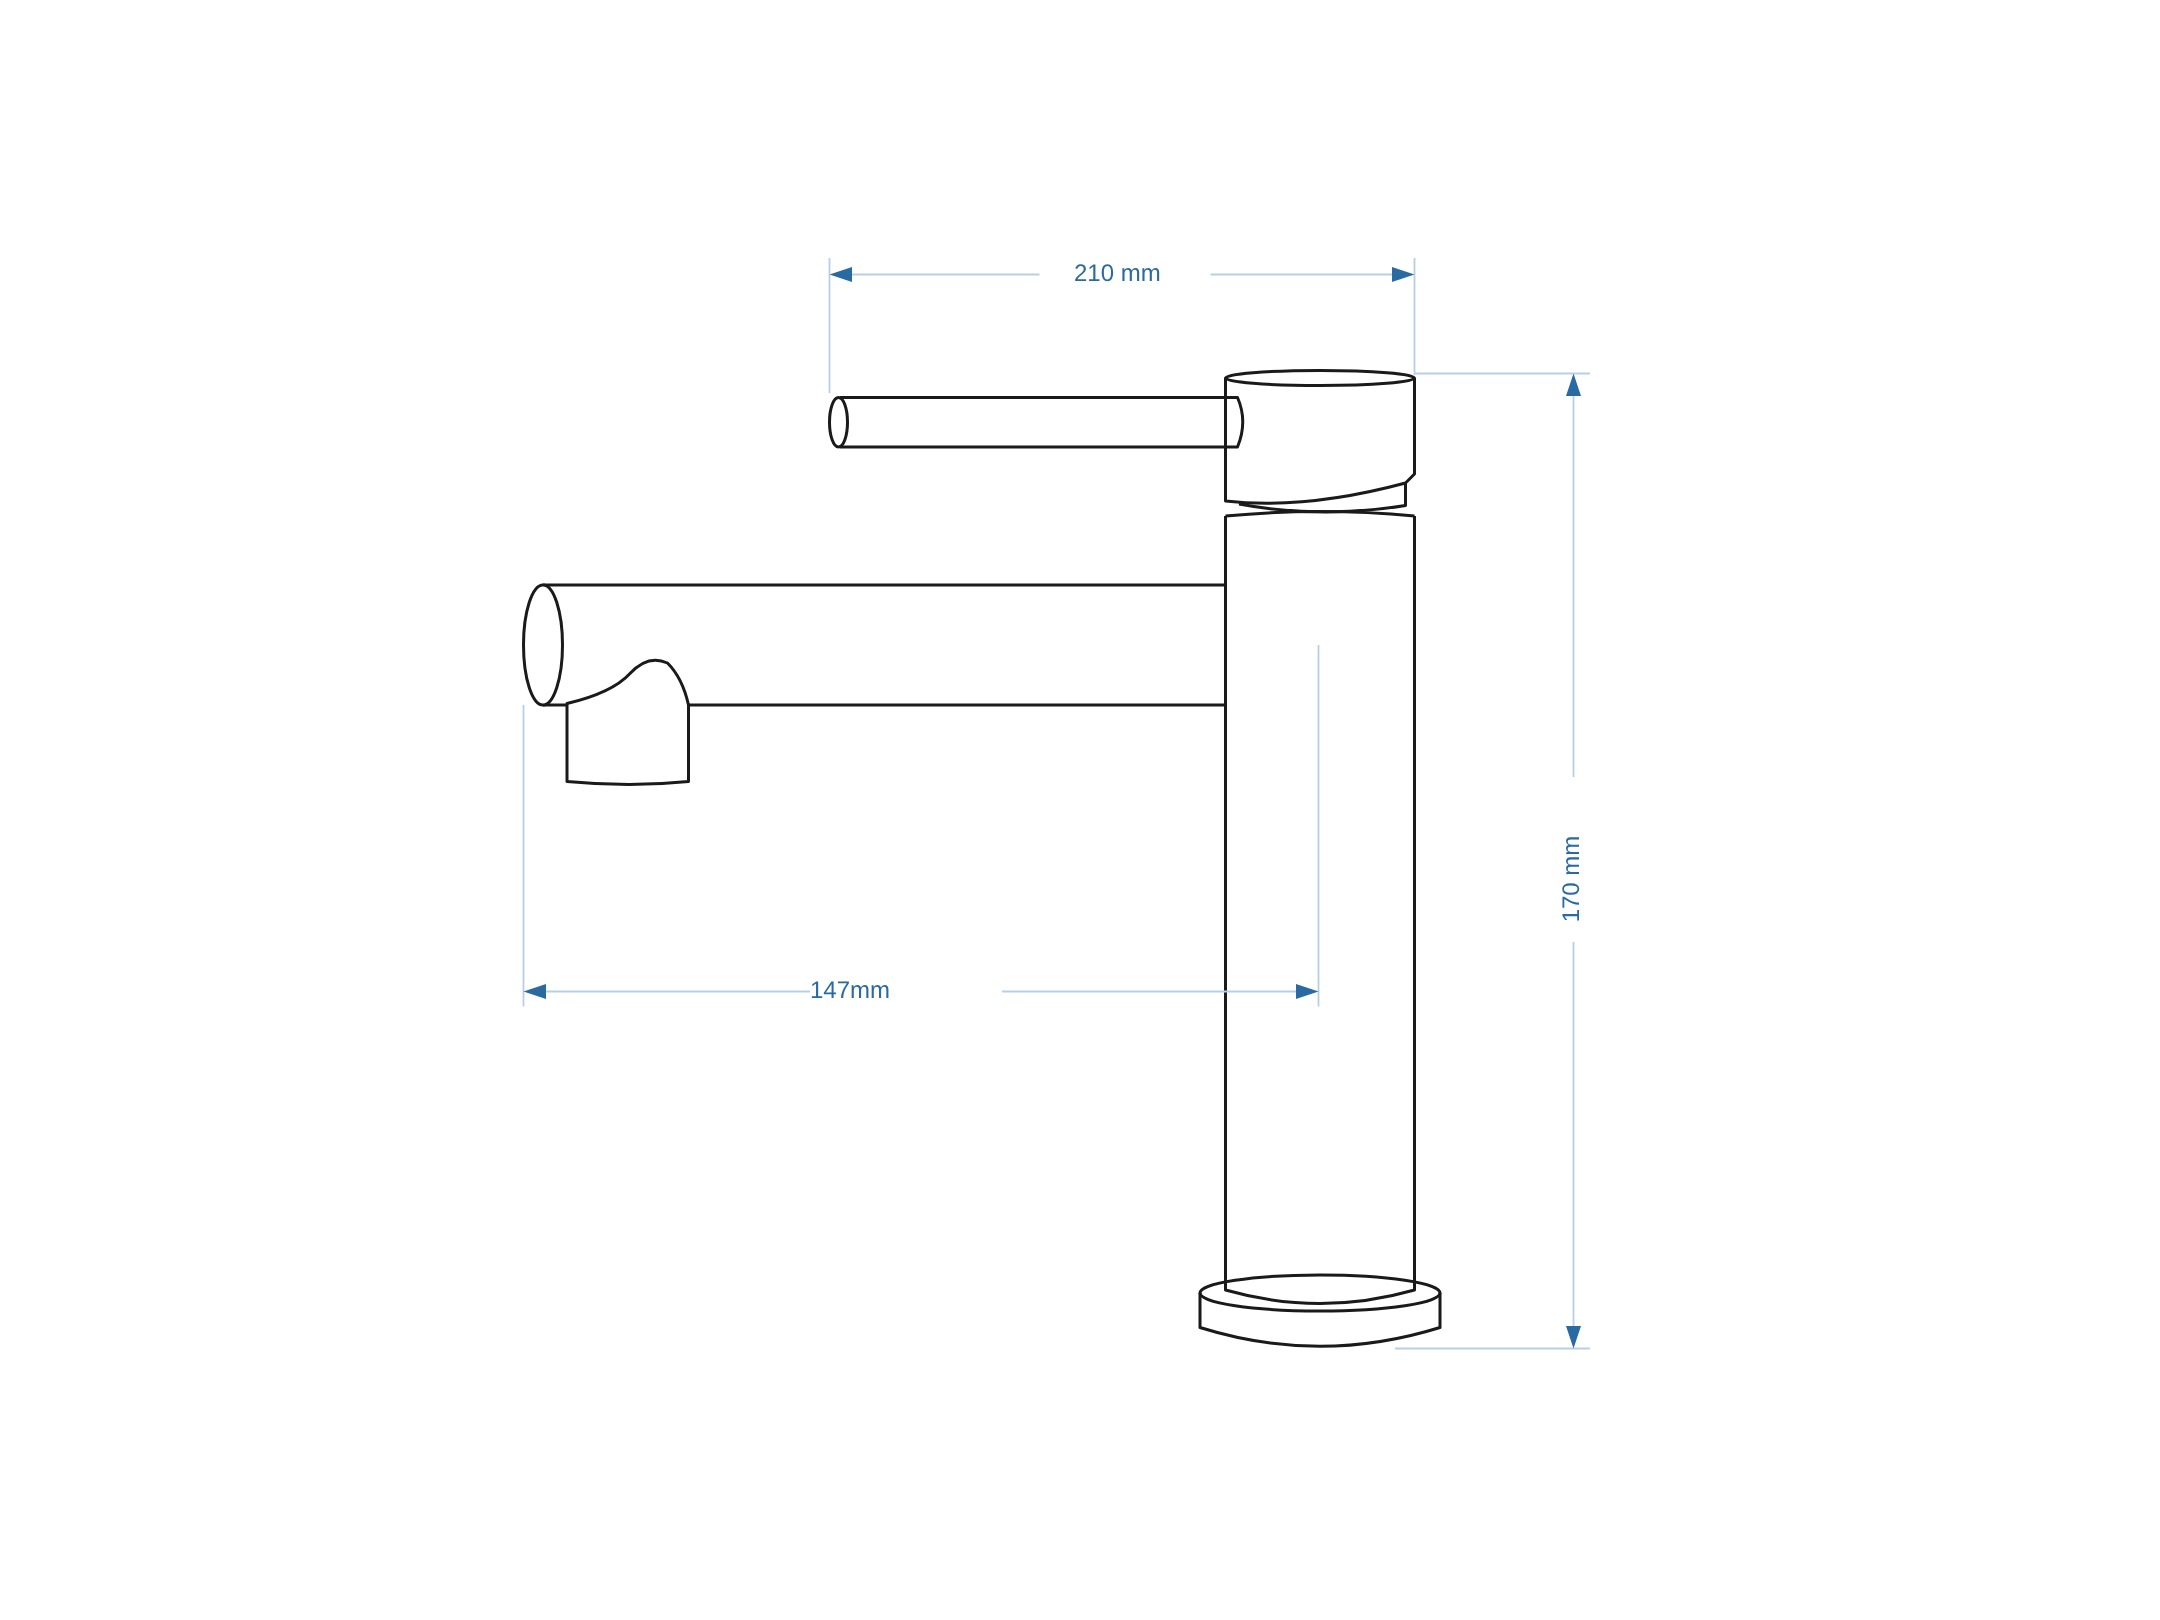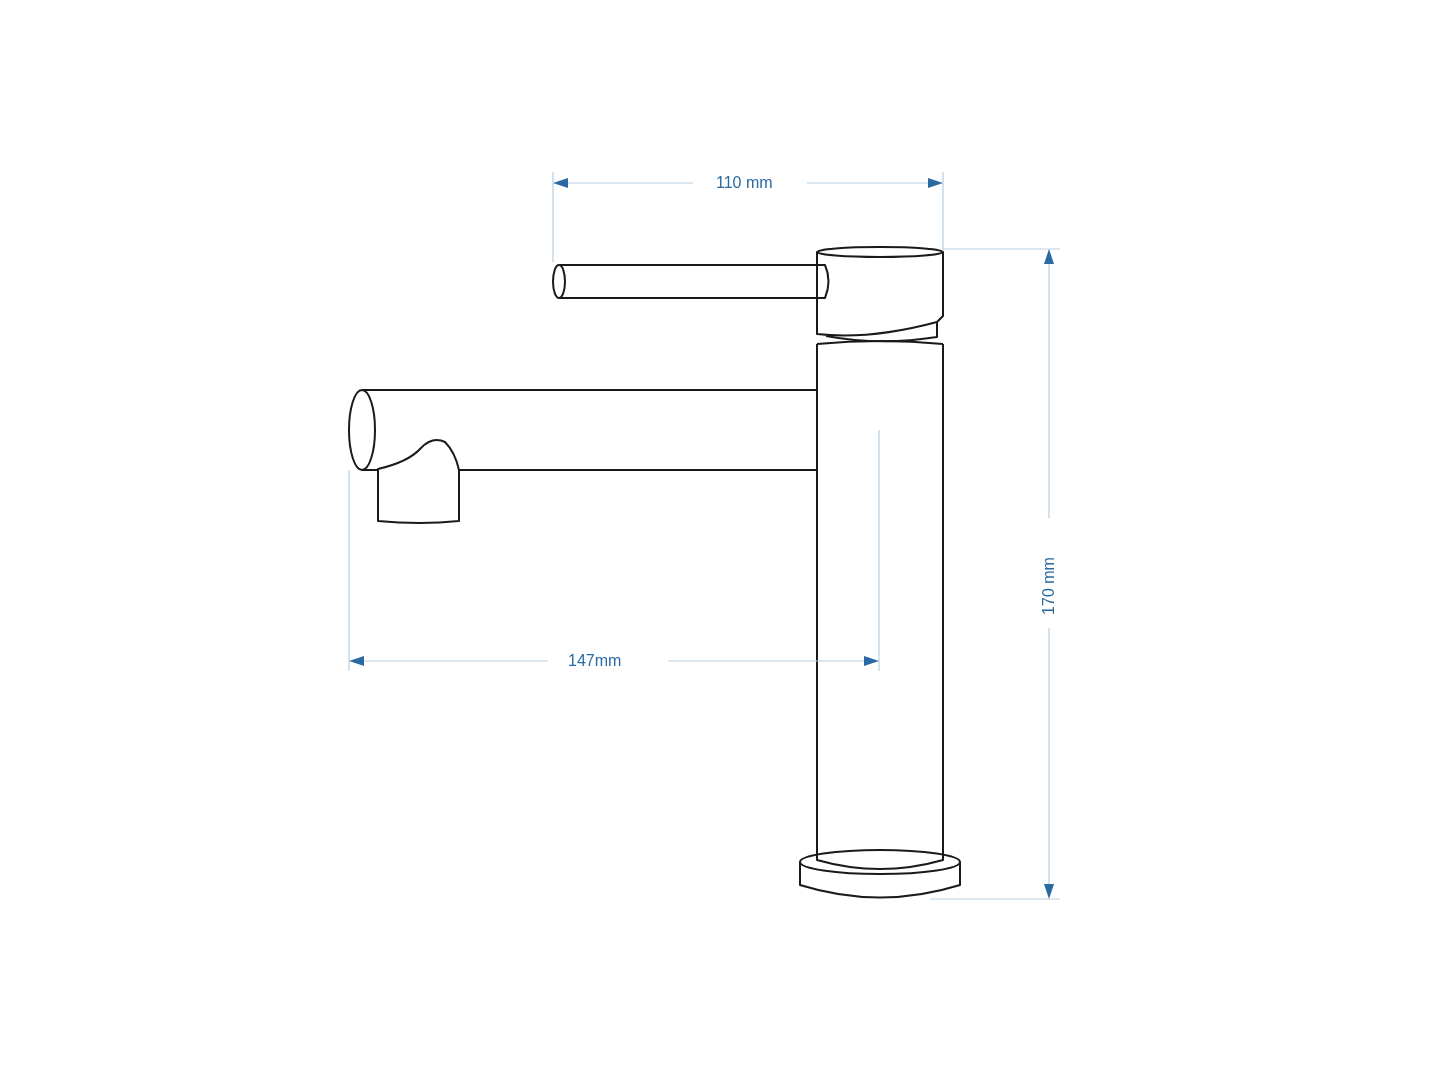--- a/index.html
+++ b/index.html
@@ -77,15 +77,15 @@
   <g fill="#2a6aa3">
     <polygon points="553,183 568,178 568,188"></polygon>
     <polygon points="943,183 928,178 928,188"></polygon>
     <polygon points="349,661 364,656 364,666"></polygon>
     <polygon points="879,661 864,656 864,666"></polygon>
     <polygon points="1049,249 1044,264 1054,264"></polygon>
     <polygon points="1049,899 1044,884 1054,884"></polygon>
   </g>
 </svg>
 
-<span class="dim-label" style="left:716px; top:174px;">110 mm</span>
-<span class="dim-label" style="left:568px; top:652px;">147mm</span>
+<span class="dim-label" style="left:716px; top:174px;">210 mm</span>
+<span class="dim-label" style="left:540px; top:652px;">147mm</span>
 <span class="dim-label vertical" style="left:1020px; top:577px;">170 mm</span>
 
 </body></html>

